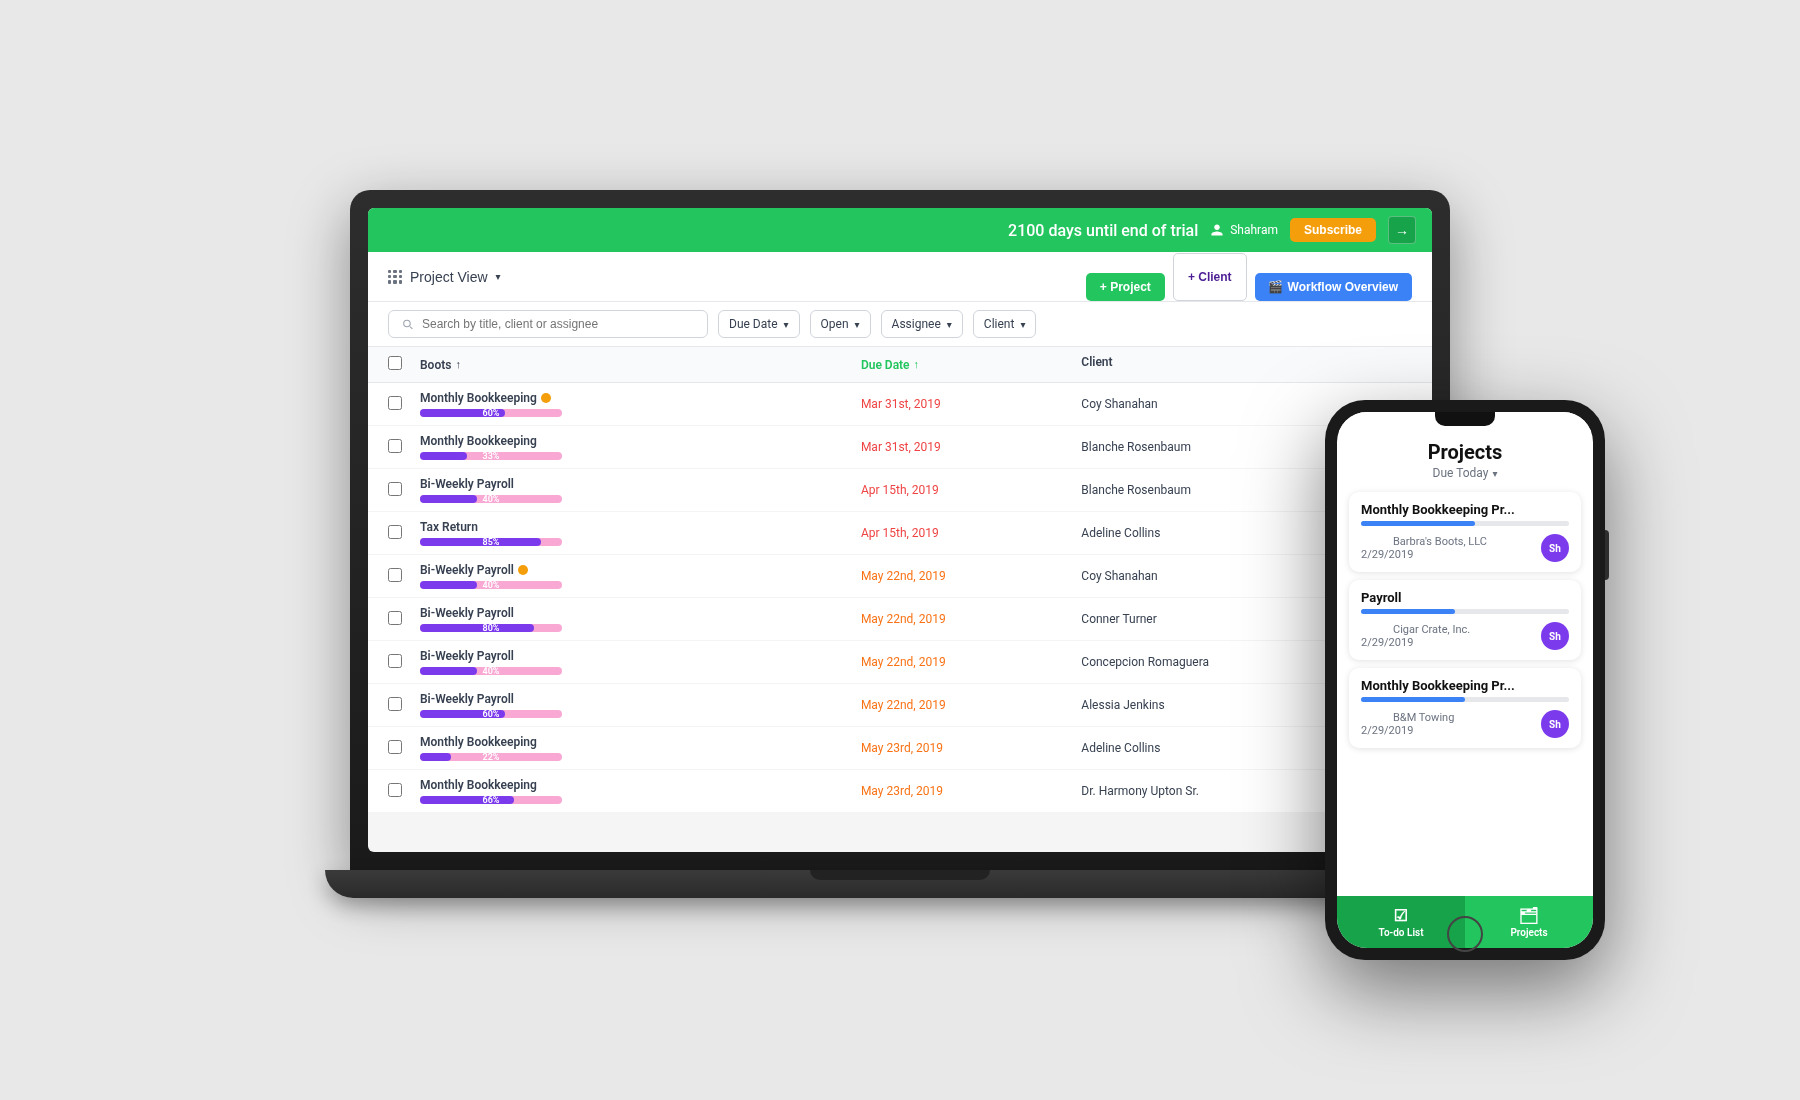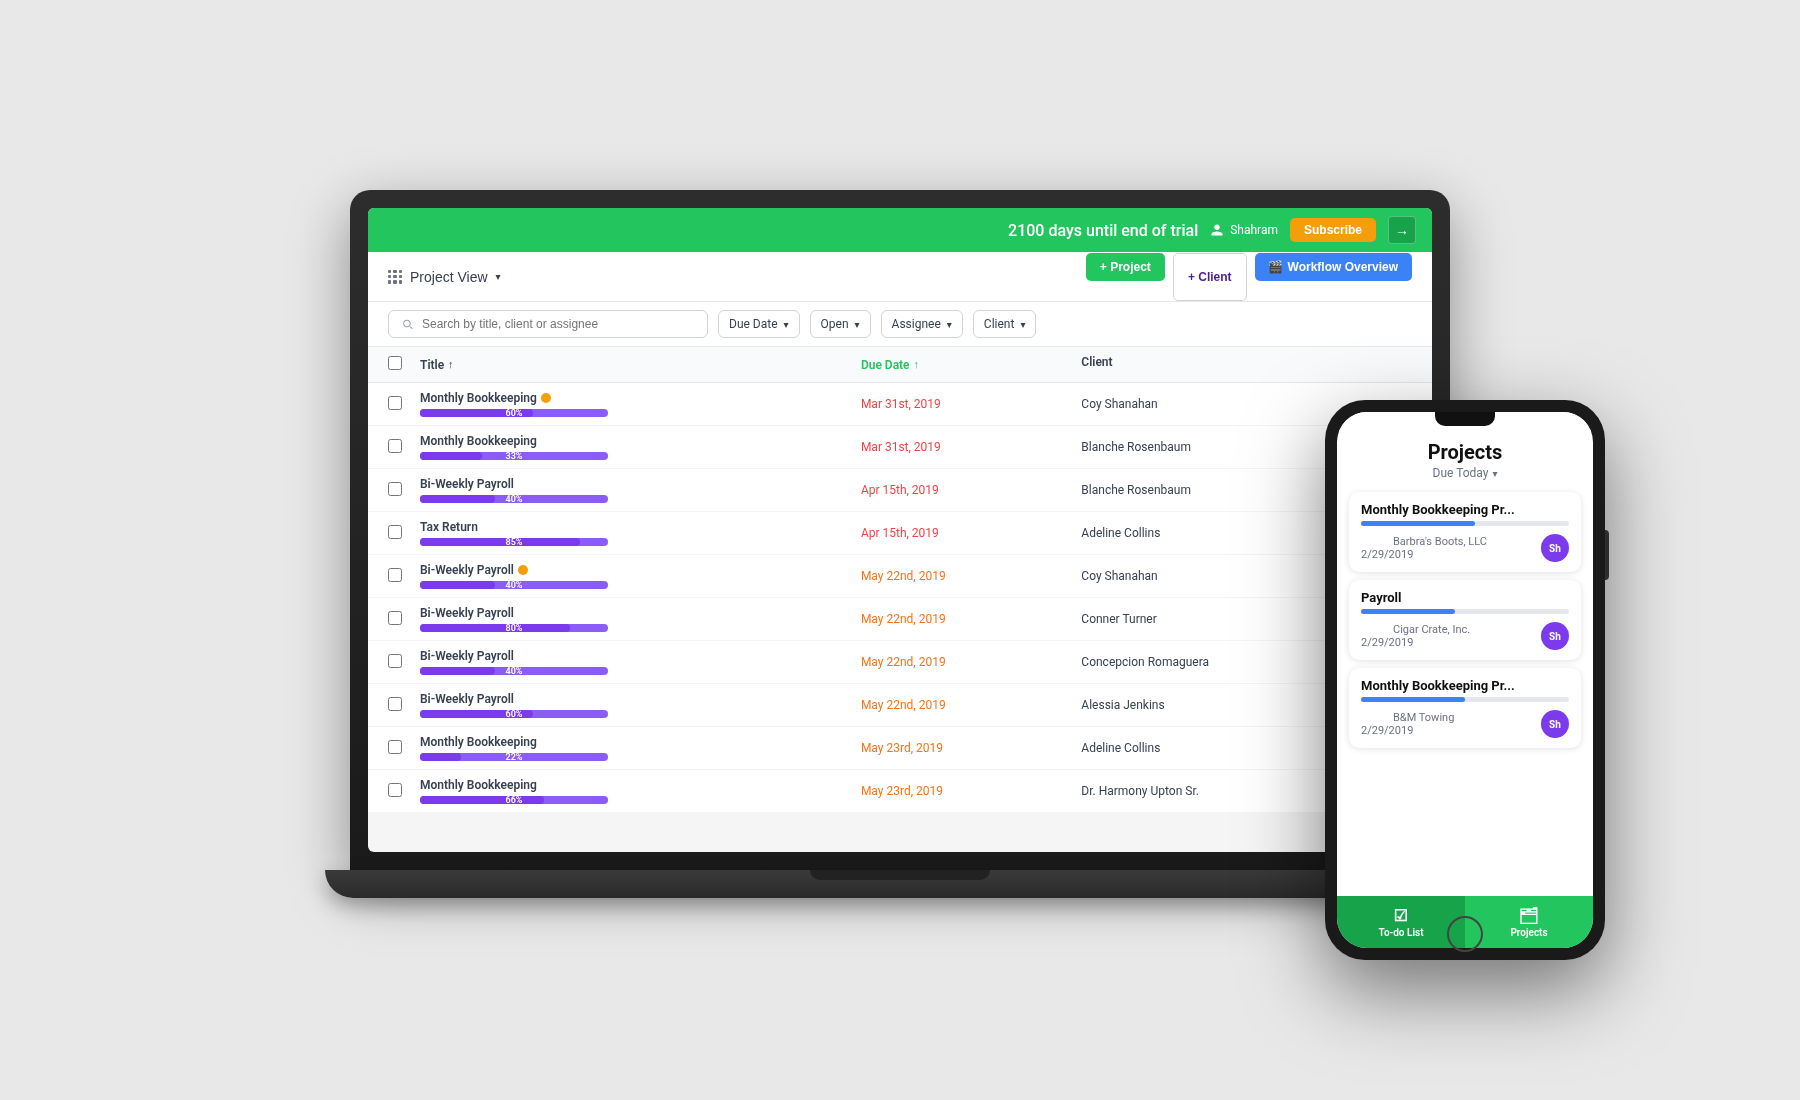--- a/index.html
+++ b/index.html
@@ -138,21 +138,21 @@
       font-size: 14px;
       font-weight: 500;
       color: #374151;
       cursor: pointer;
       background: none;
       border: none;
     }
 
     .toolbar-actions {
       display: flex;
-      align-items: flex-start;
+      align-items: flex-end;
       gap: 8px;
     }
 
     .btn-project {
       background: #22c55e;
       color: white;
       border: none;
       padding: 7px 14px;
       border-radius: 5px;
       font-size: 12px;
@@ -269,23 +269,23 @@
       background: white;
     }
 
     .row-title {
       font-size: 12px;
       font-weight: 600;
       color: #374151;
     }
 
     .progress-bar-wrap {
-      width: 188px;
+      width: 142px;
       height: 8px;
-      background: #8b5cf6;
+      background: #f9a8d4;
       border-radius: 4px;
       margin-top: 4px;
       position: relative;
     }
 
     .progress-bar-fill {
       height: 100%;
       border-radius: 4px;
       background: #7c3aed;
     }
@@ -585,21 +585,21 @@
             <span>Client</span>
             <span style="font-size:10px;">▾</span>
           </div>
         </div>
 
         <div class="table-header">
           <div>
             <input type="checkbox" style="width: 14px; height: 14px;">
           </div>
           <div class="th sortable">
-            <span>Title</span>
+            <span>Boots</span>
             <span style="font-size:11px;">↑</span>
           </div>
           <div class="th sortable green">
             <span>Due Date</span>
             <span style="font-size:11px;">↑</span>
           </div>
           <div class="th">
             <span>Client</span>
           </div>
         </div>

